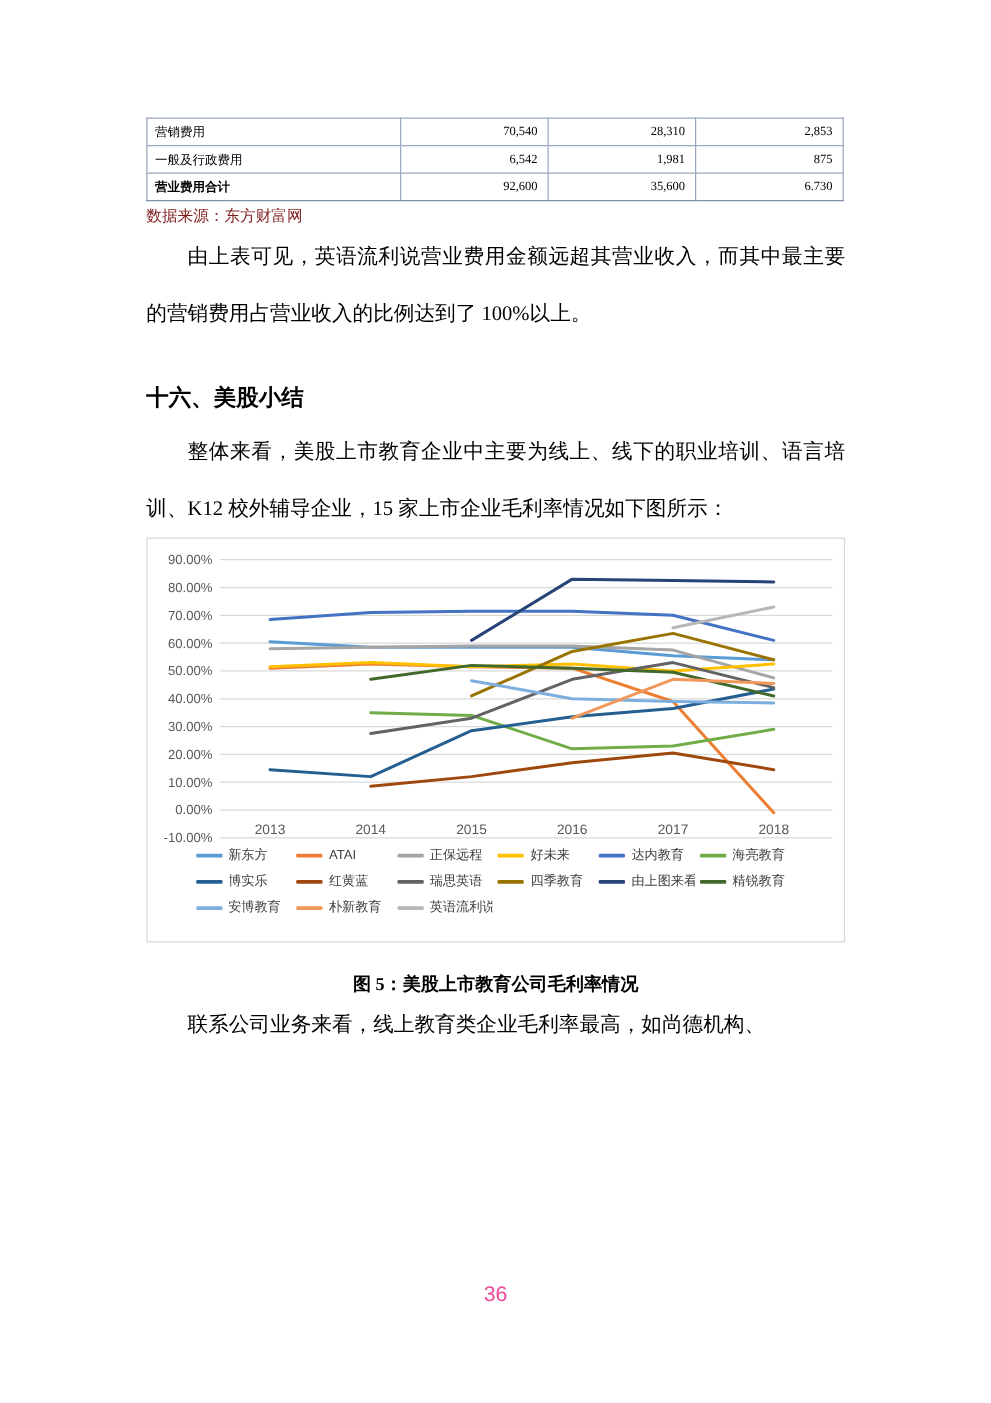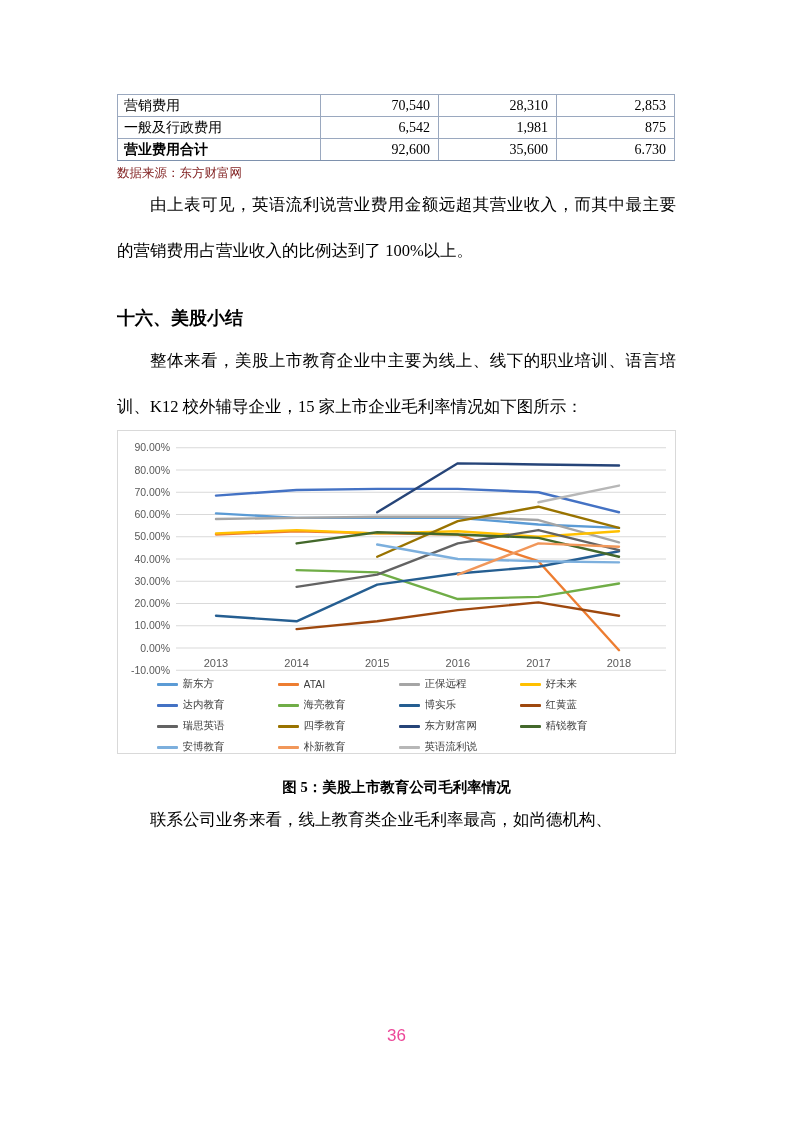--- a/index.html
+++ b/index.html
@@ -2,21 +2,21 @@
 <html><head>
 <meta charset="utf-8">
 <style>
   html,body{margin:0;padding:0;background:#ffffff;}
   .page{
     position:relative;width:793px;height:1122px;margin:0 auto;background:#fff;
     font-family:"Liberation Serif","DejaVu Serif",serif;color:#000;overflow:hidden;
     box-sizing:border-box;padding:94px 117px 0 117px;
   }
   
-  table.fin{border-collapse:collapse;width:557px;table-layout:fixed;font-size:14px;}
+  table.fin{border-collapse:collapse;width:557px;table-layout:fixed;font-size:10px;}
   table.fin tr{height:22px;}
   table.fin th,table.fin td{
     border:1px solid #9aa8bf;padding:1px 8px 1px 6px;font-weight:normal;
     white-space:nowrap;overflow:hidden;
   }
   table.fin th{text-align:left;}
   table.fin td{text-align:right;}
   table.fin col.c0{width:203px;}
   table.fin col.cn{width:118px;}
   table.fin tr.bold th{font-weight:bold;}
@@ -32,21 +32,21 @@
   .h16{margin-top:26px;margin-bottom:2px;font-size:18px;font-weight:bold;line-height:36px;}
   .h16 .hnum{}
   .p2{margin-top:10px;margin-bottom:12px;}
   
   .figure-box{
     width:557px;height:322px;border:1px solid #d9d9d9;background:#fff;
     font-family:"Liberation Sans","DejaVu Sans",sans-serif;
   }
   .figure-box svg{display:block;}
   .legend{
-    width:480px;margin:0 auto;display:grid;grid-template-columns:repeat(4,1fr);
+    width:480px;margin:0 auto;display:grid;grid-template-columns:repeat(6,1fr);
     row-gap:7px;column-gap:4px;padding-top:2px;
   }
   .legend-item{display:flex;align-items:center;min-width:0;}
   .legend-swatch{width:21px;height:3px;border-radius:1px;flex:0 0 21px;margin-right:5px;}
   .legend-label{font-size:10.5px;color:#404040;white-space:nowrap;overflow:hidden;}
   .caption{font-size:14.5px;font-weight:bold;text-align:center;margin-top:24px;}
   .p3{margin-top:16px;}
   .p4{margin-top:0;}
   .pageno{
     position:absolute;left:0;right:0;top:1026px;text-align:center;
@@ -179,21 +179,21 @@
         <div class="legend-item">
           <span class="legend-swatch" style="background: rgb(99, 99, 99);"></span>
           <span class="legend-label">瑞思英语</span>
         </div>
         <div class="legend-item">
           <span class="legend-swatch" style="background: rgb(153, 115, 0);"></span>
           <span class="legend-label">四季教育</span>
         </div>
         <div class="legend-item">
           <span class="legend-swatch" style="background: rgb(38, 68, 120);"></span>
-          <span class="legend-label">东方财富网</span>
+          <span class="legend-label">由上图来看</span>
         </div>
         <div class="legend-item">
           <span class="legend-swatch" style="background: rgb(67, 104, 43);"></span>
           <span class="legend-label">精锐教育</span>
         </div>
         <div class="legend-item">
           <span class="legend-swatch" style="background: rgb(124, 175, 221);"></span>
           <span class="legend-label">安博教育</span>
         </div>
         <div class="legend-item">

